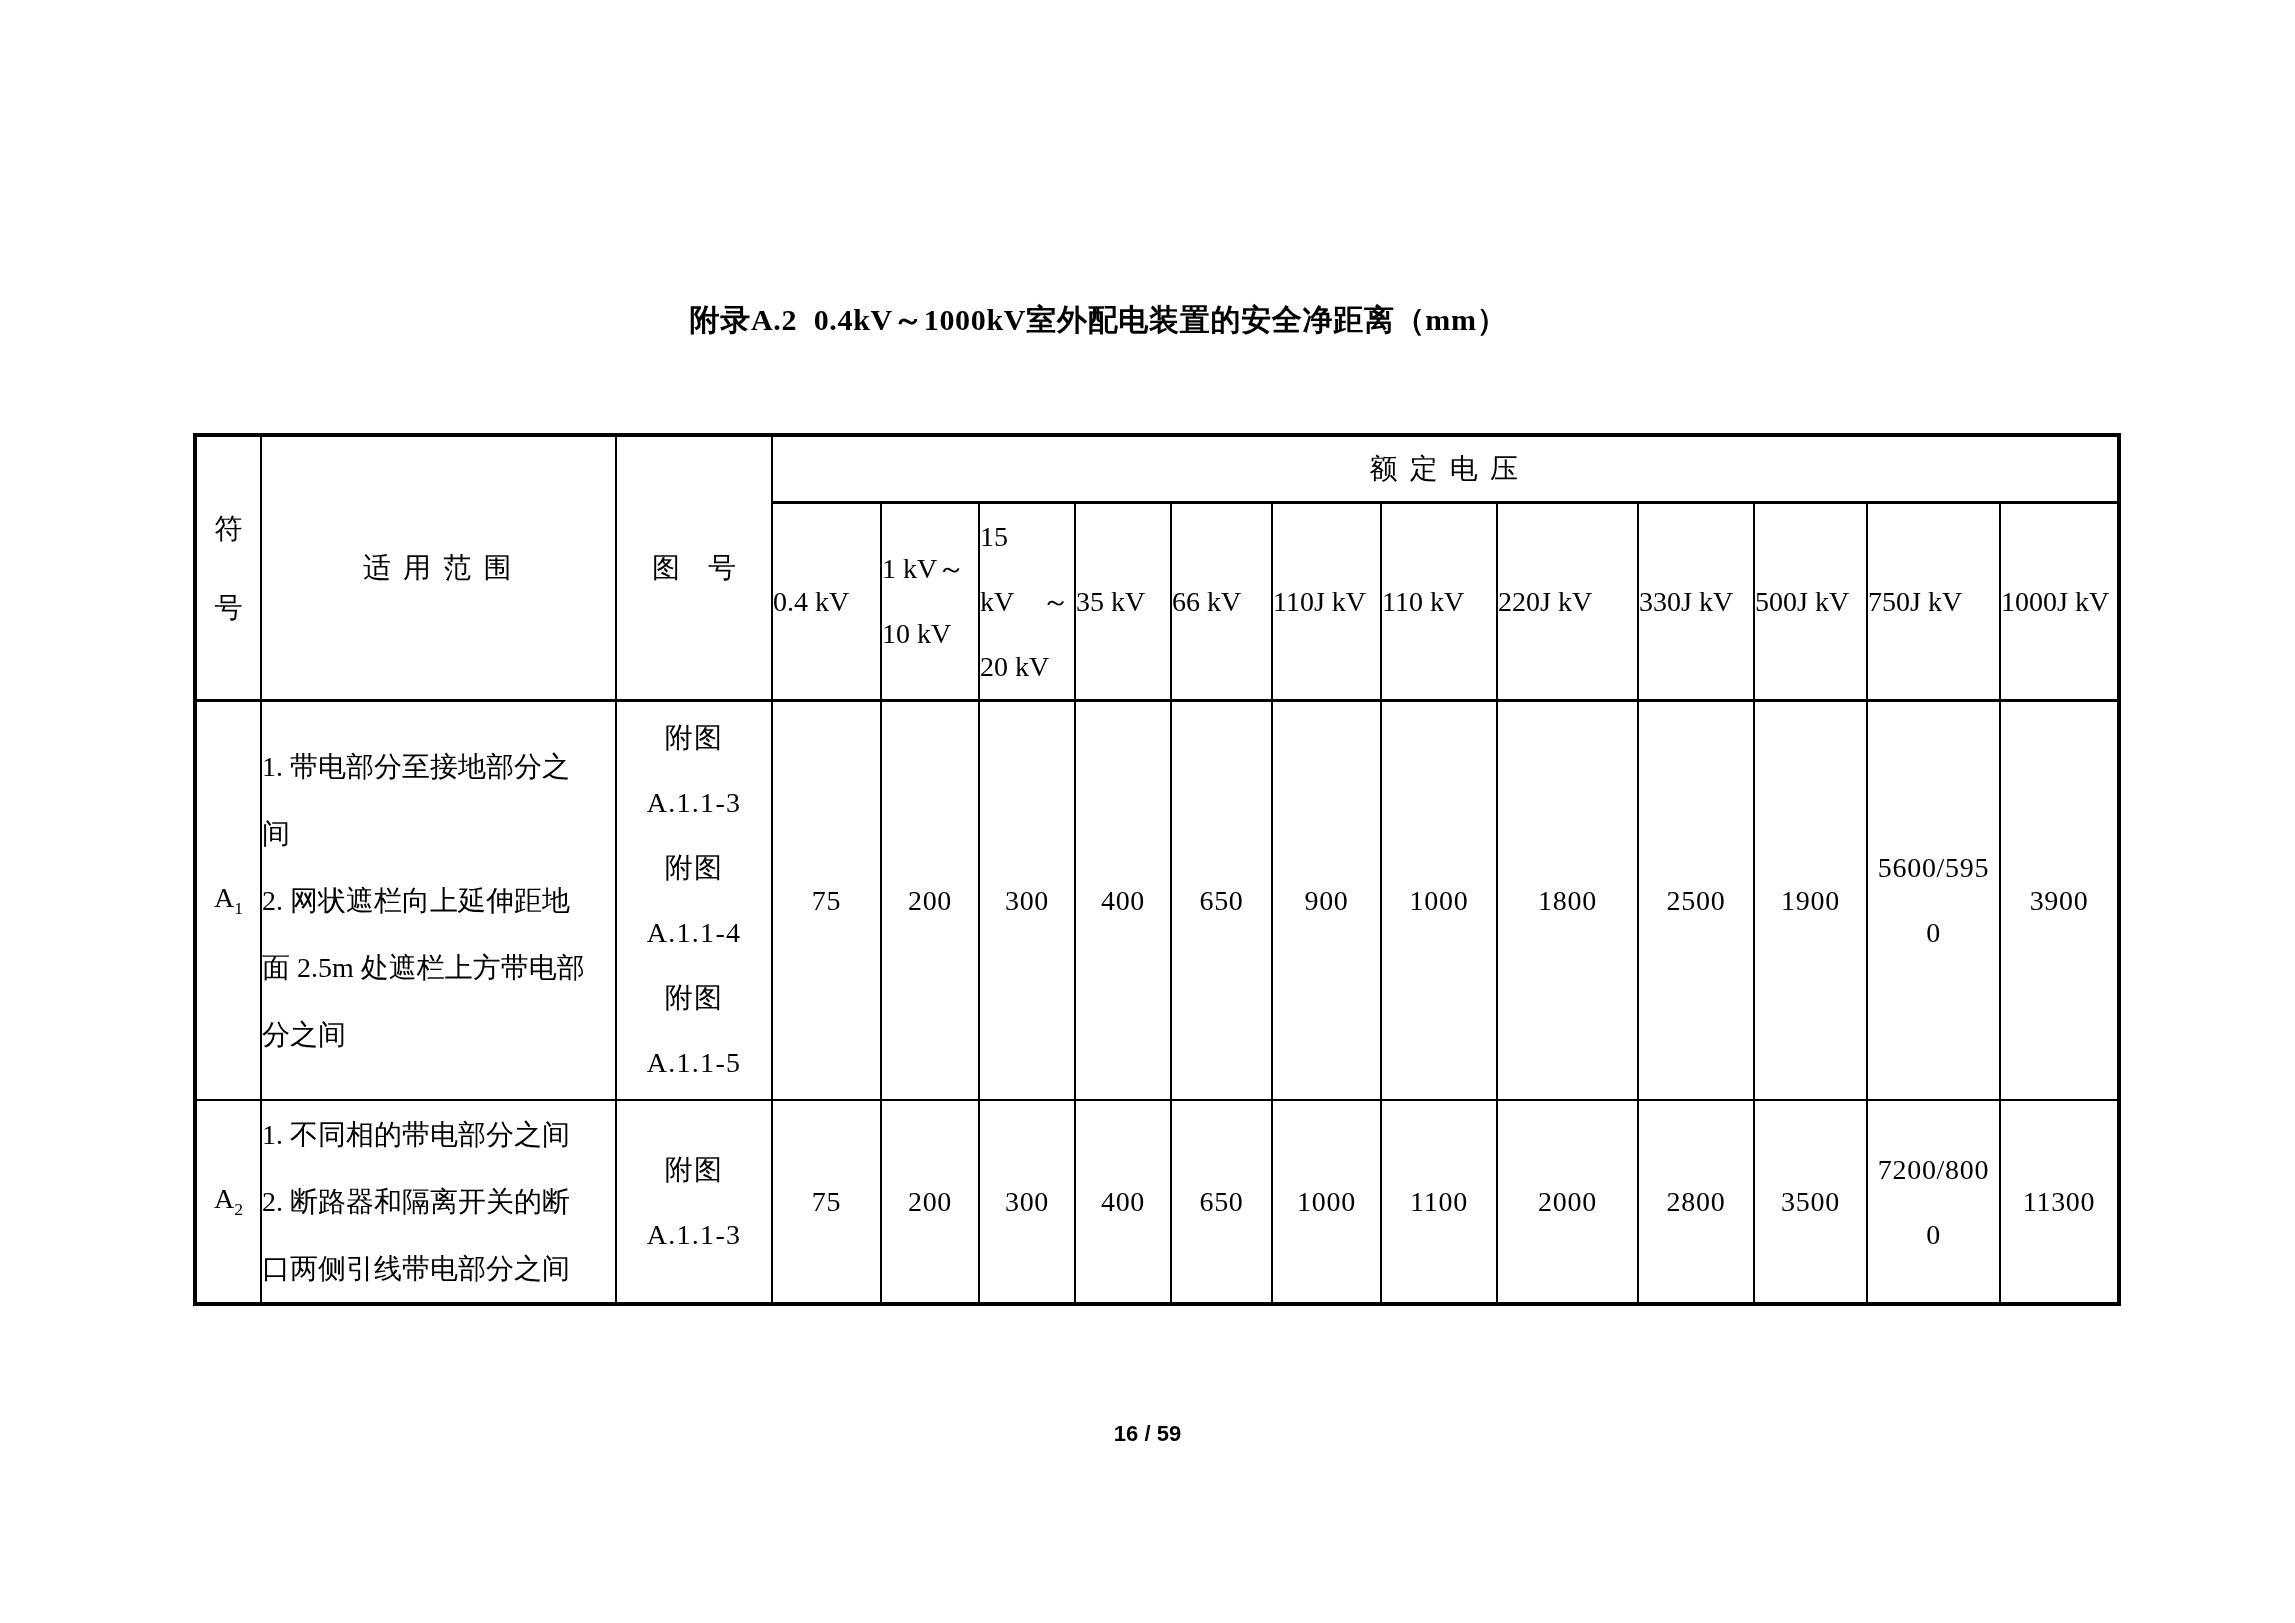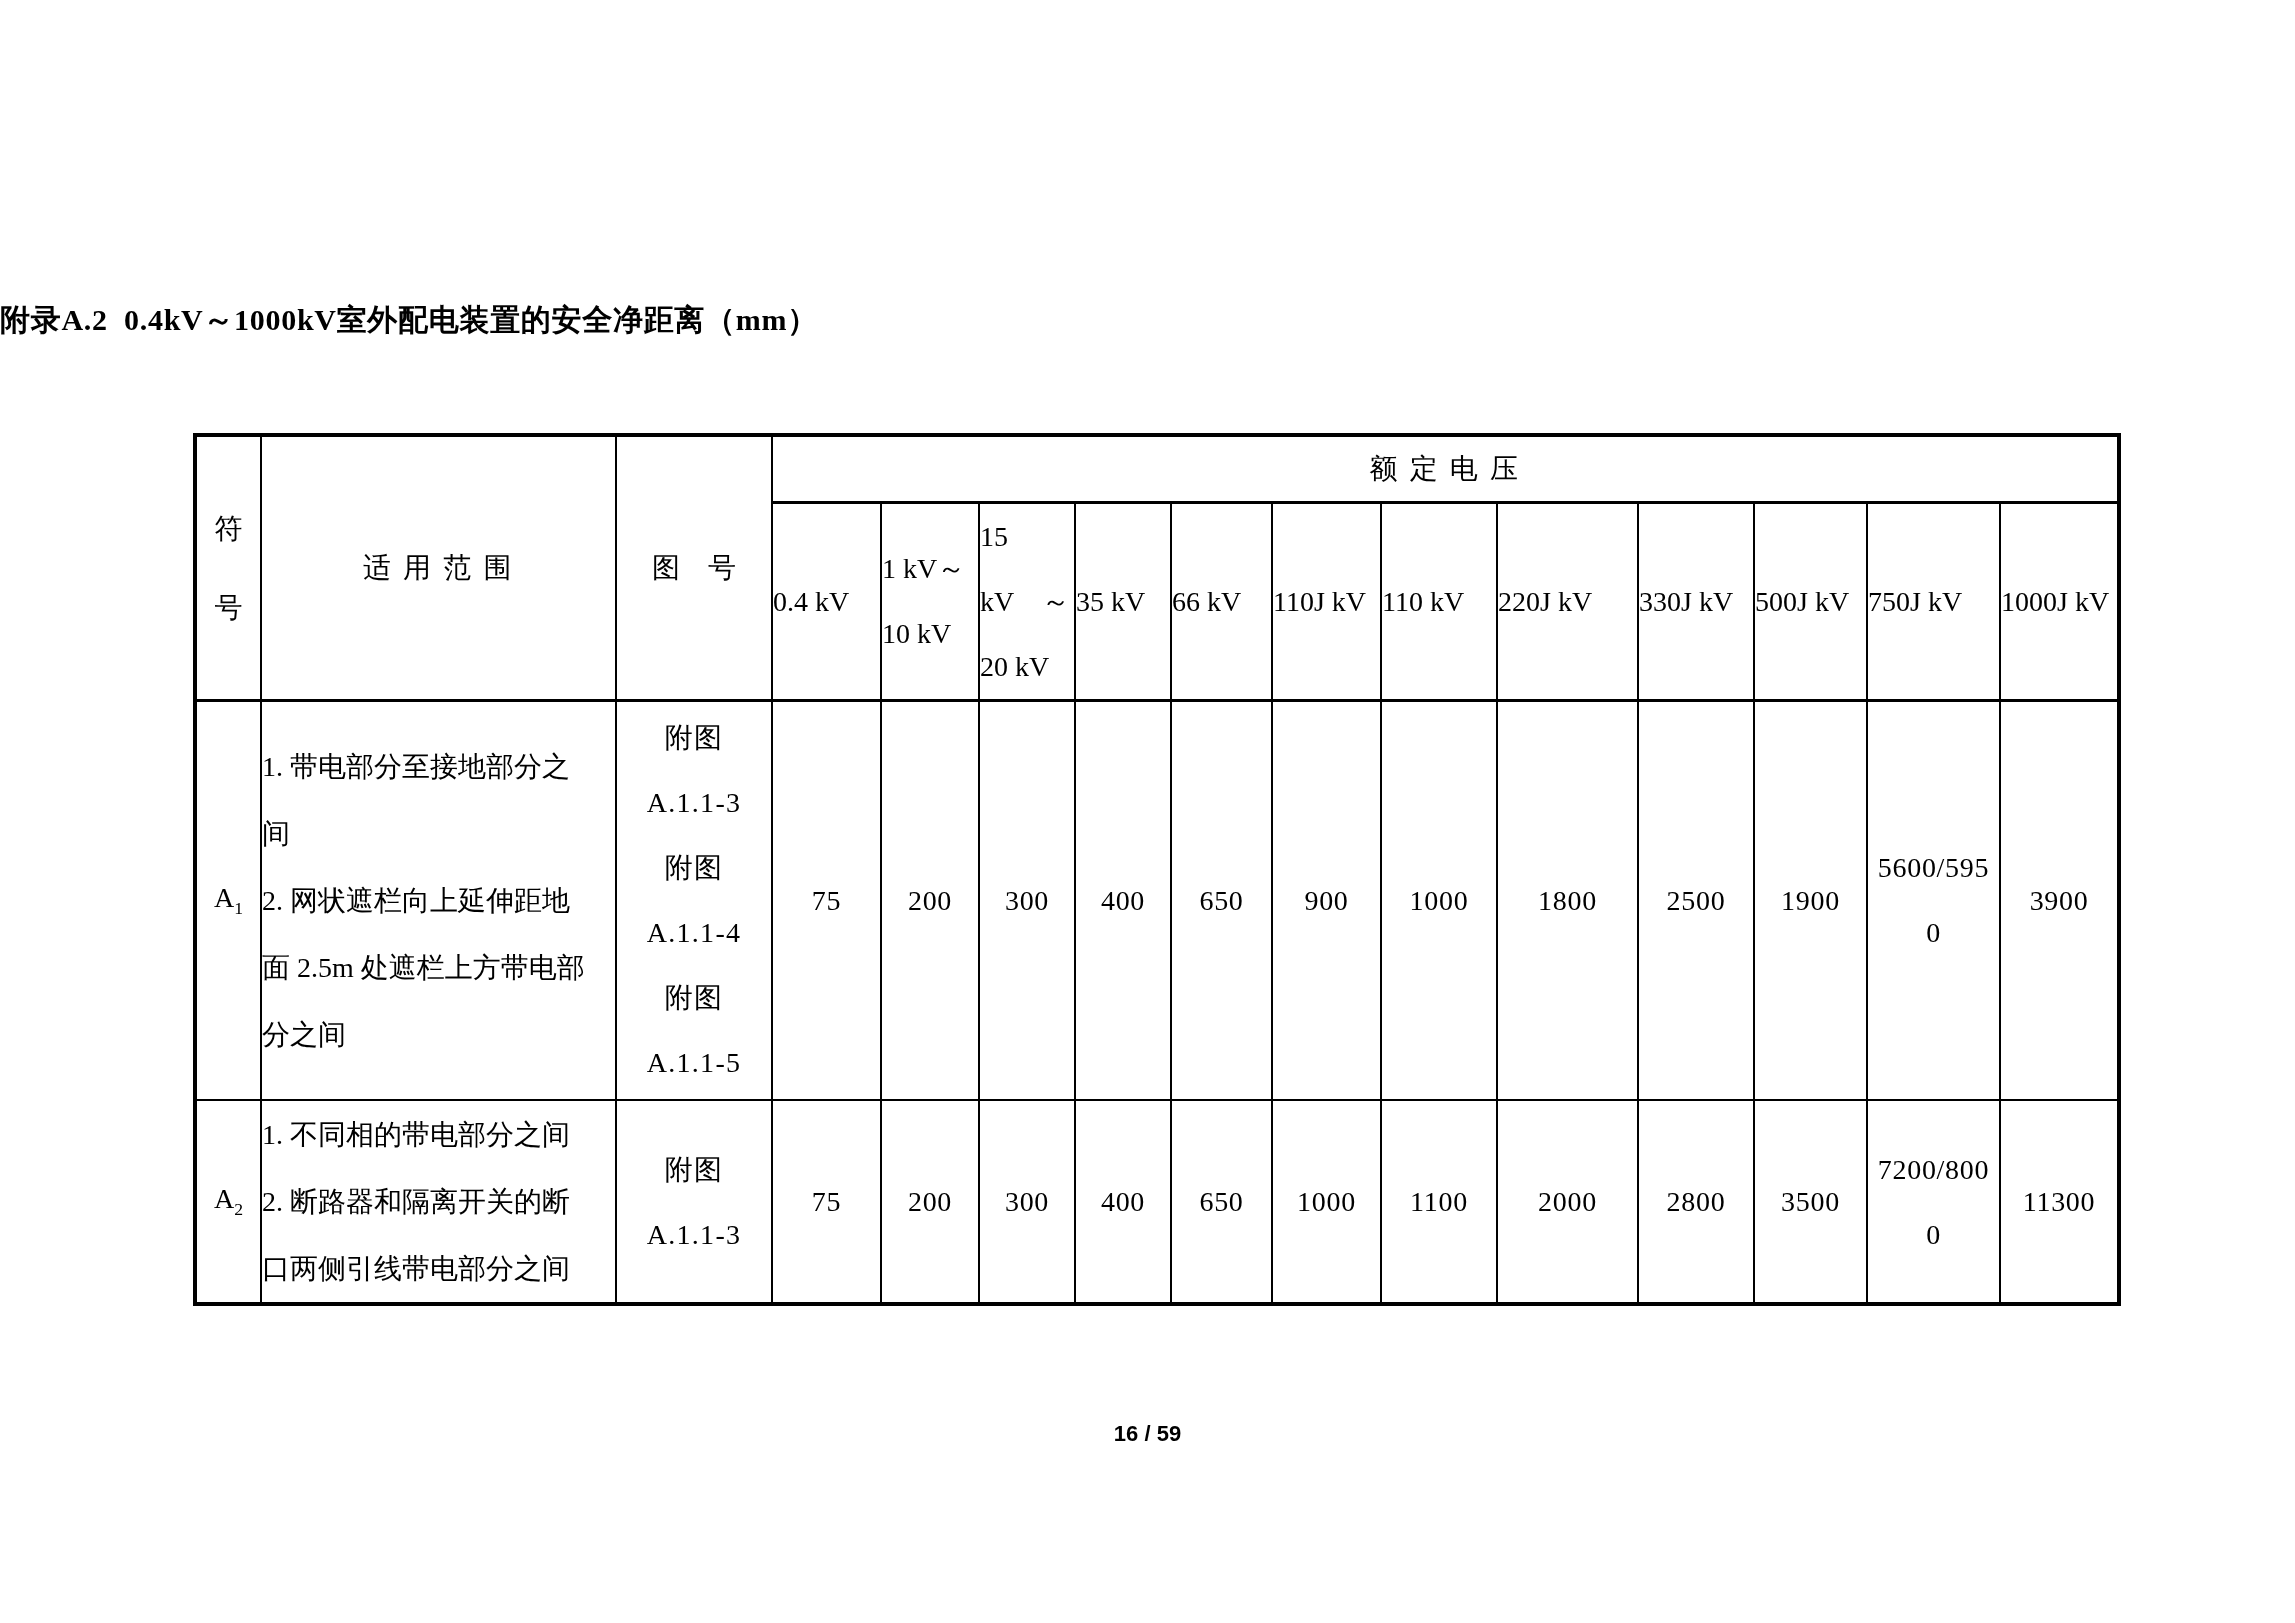--- a/index.html
+++ b/index.html
@@ -4,21 +4,21 @@
 <style>
   html,body{margin:0;padding:0;}
   body{
     width:2295px;height:1623px;
     background:#ffffff;color:#000000;
     font-family:"Liberation Serif","DejaVu Serif",serif;
     position:relative;
   }
   .title{
     position:absolute;top:300px;left:0;width:2197px;
-    text-align:left;font-size:30px;font-weight:bold;
+    text-align:center;font-size:30px;font-weight:bold;
     letter-spacing:0.7px;white-space:pre;
   }
   table.tbl{
     position:absolute;left:193px;top:433px;
     width:1925px;
     border-collapse:collapse;table-layout:fixed;
     border:4.6px solid #000;
   }
   .tbl th,.tbl td{
     border:2px solid #000;

